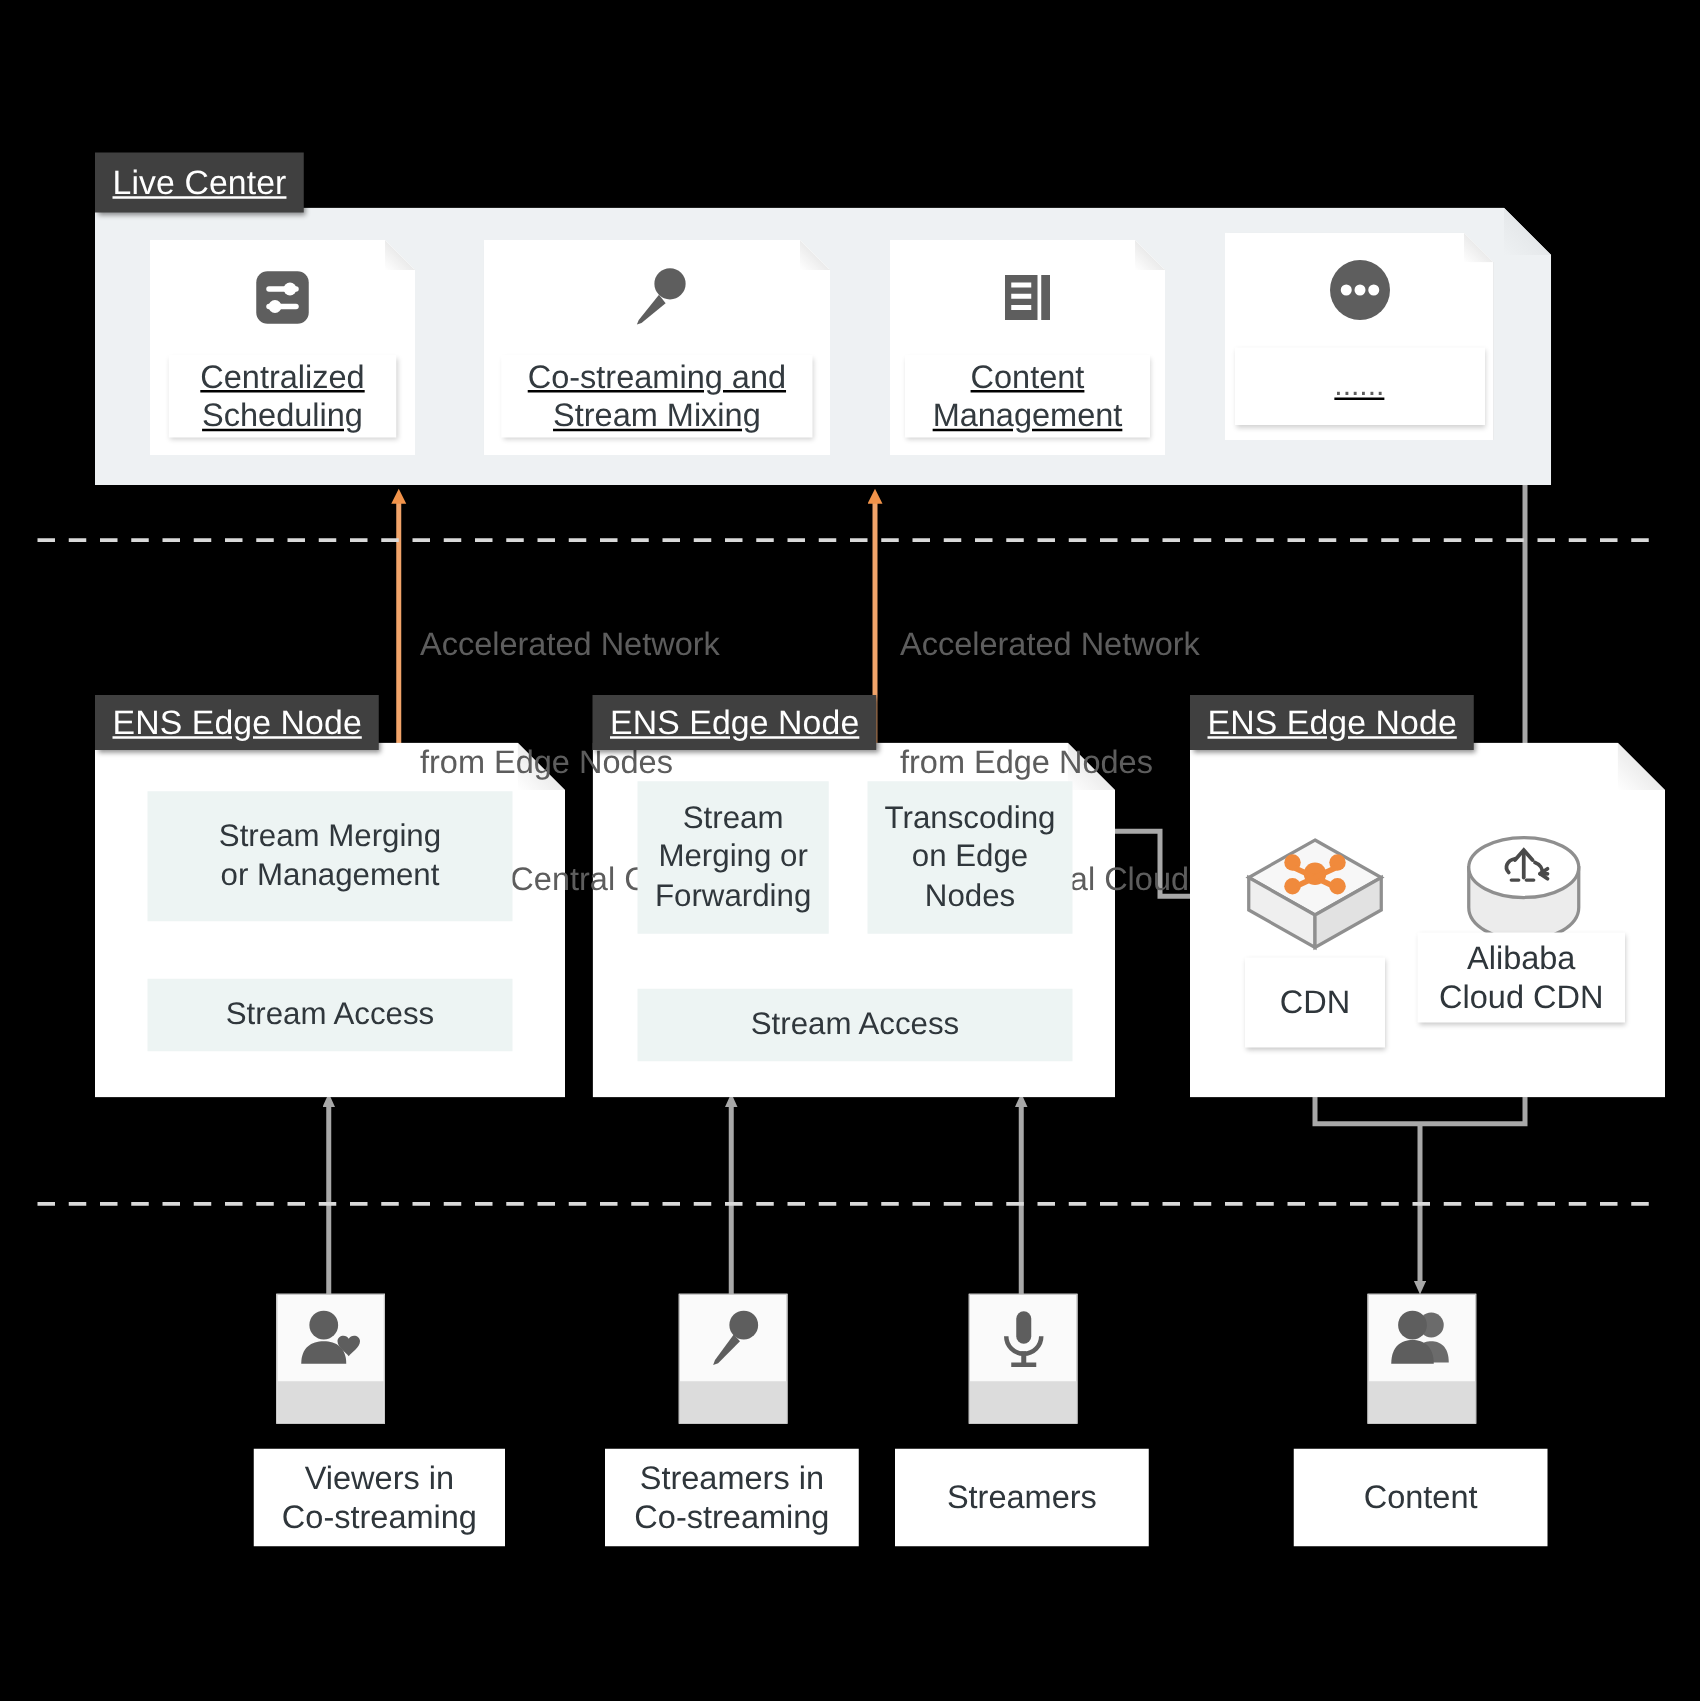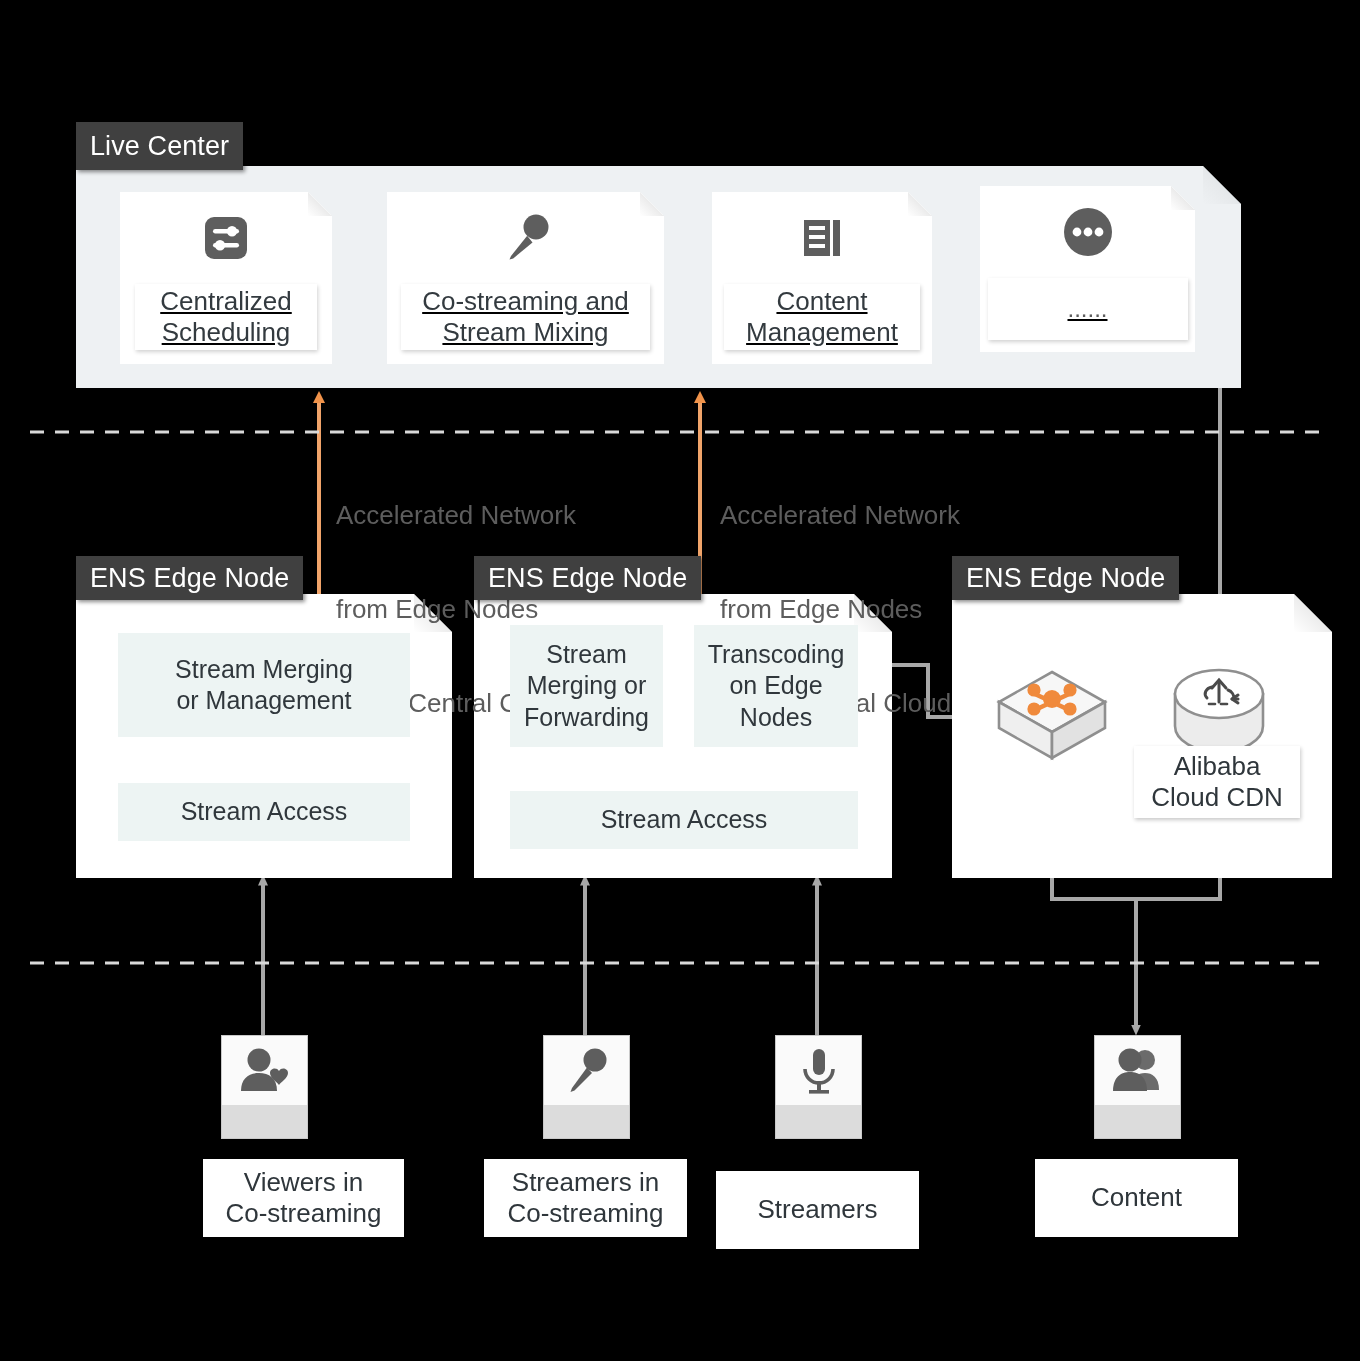--- a/index.html
+++ b/index.html
@@ -6,21 +6,21 @@
   body{width:1360px;height:1361px;position:relative;overflow:hidden;
        font-family:"Liberation Sans","DejaVu Sans",sans-serif;-webkit-font-smoothing:antialiased;}
   #stage{position:absolute;left:0;top:0;width:1360px;height:1361px;background:#000;}
 
   
   .abs{position:absolute;box-sizing:border-box;}
 
   
   .tab{background:#404040;color:#ffffff;font-size:27px;line-height:1;
        display:flex;align-items:center;padding:0 14px;letter-spacing:.1px;
-       box-shadow:2px 2px 4px rgba(0,0,0,.45);z-index:40;}
+       box-shadow:2px 2px 4px rgba(0,0,0,.45);z-index:40;text-decoration:underline;}
 
   
   .panel{background:#eef1f3;
          box-shadow:0 2px 5px rgba(0,0,0,.30);}
   .panel.fold{clip-path:polygon(0 0, calc(100% - 38px) 0, 100% 38px, 100% 100%, 0 100%);}
   .panel.white{background:#ffffff;}
 
   
   .foldtri{position:absolute;right:0;top:0;width:38px;height:38px;
            background:linear-gradient(225deg,#d7dbde 0%,#e7eaec 60%,#eef1f3 100%);
@@ -247,20 +247,23 @@
       <g fill="#f08a3c">
         <circle cx="57" cy="31" r="9"></circle>
         <circle cx="39" cy="22" r="6.6"></circle>
         <circle cx="75" cy="22" r="6.6"></circle>
         <circle cx="39" cy="41" r="6.6"></circle>
         <circle cx="75" cy="41" r="6.6"></circle>
         <path d="M41,24 L73,39 L71,43 L39,28 Z"></path>
         <path d="M73,24 L41,39 L43,43 L75,28 Z"></path>
       </g>
     </svg>
+  </div>
+  <div class="abs cap" style="left:996px;top:766px;width:112px;height:72px;z-index:25;">
+    <span>CDN</span>
   </div>
 
   <div class="abs" style="left:1172px;top:668px;width:94px;height:96px;z-index:22;">
     <svg width="94" height="96" viewBox="0 0 94 96">
       <path d="M3,26 L3,58 A44,26 0 0 0 91,58 L91,26 Z" fill="#ececec" stroke="#8f8f8f" stroke-width="2.6"></path>
       <ellipse cx="47" cy="26" rx="44" ry="24" fill="#ffffff" stroke="#8f8f8f" stroke-width="2.6"></ellipse>
       <g fill="none" stroke="#4a4a4a" stroke-width="3" stroke-linecap="round">
         <path d="M47,34 L47,14"></path>
         <path d="M40,20 L47,12 L54,20"></path>
         <path d="M35,30 A9,7 0 0 1 40,19"></path>
@@ -318,21 +321,21 @@
     <div class="tiletop">
       <svg width="46" height="52" viewBox="0 0 46 52">
         <rect x="17" y="4" width="12" height="26" rx="6" fill="#5e5e5e"></rect>
         <path d="M9,24 A14,14 0 0 0 37,24" fill="none" stroke="#5e5e5e" stroke-width="3.6"></path>
         <rect x="21" y="36" width="4" height="10" fill="#5e5e5e"></rect>
         <rect x="13" y="45" width="20" height="3.6" fill="#5e5e5e"></rect>
       </svg>
     </div>
     <div class="tilebot"></div>
   </div>
-  <div class="abs cap" style="left:716px;top:1159px;width:203px;height:78px;z-index:25;margin-top:12px;">
+  <div class="abs cap" style="left:716px;top:1159px;width:203px;height:78px;z-index:25;">
     <span>Streamers</span>
   </div>
 
   <div class="tile" style="left:1094px;top:1035px;width:85px;height:102px;z-index:20;">
     <div class="tiletop">
       <svg width="58" height="50" viewBox="0 0 58 50">
         <circle cx="36" cy="14" r="10" fill="#6b6b6b"></circle>
         <path d="M22,44 C22,31 29,27 36,27 C43,27 50,31 50,44 Z" fill="#6b6b6b"></path>
         <circle cx="21" cy="14" r="11.5" fill="#5e5e5e"></circle>
         <path d="M4,45 C4,31 12,26 21,26 C30,26 38,31 38,45 Z" fill="#5e5e5e"></path>

